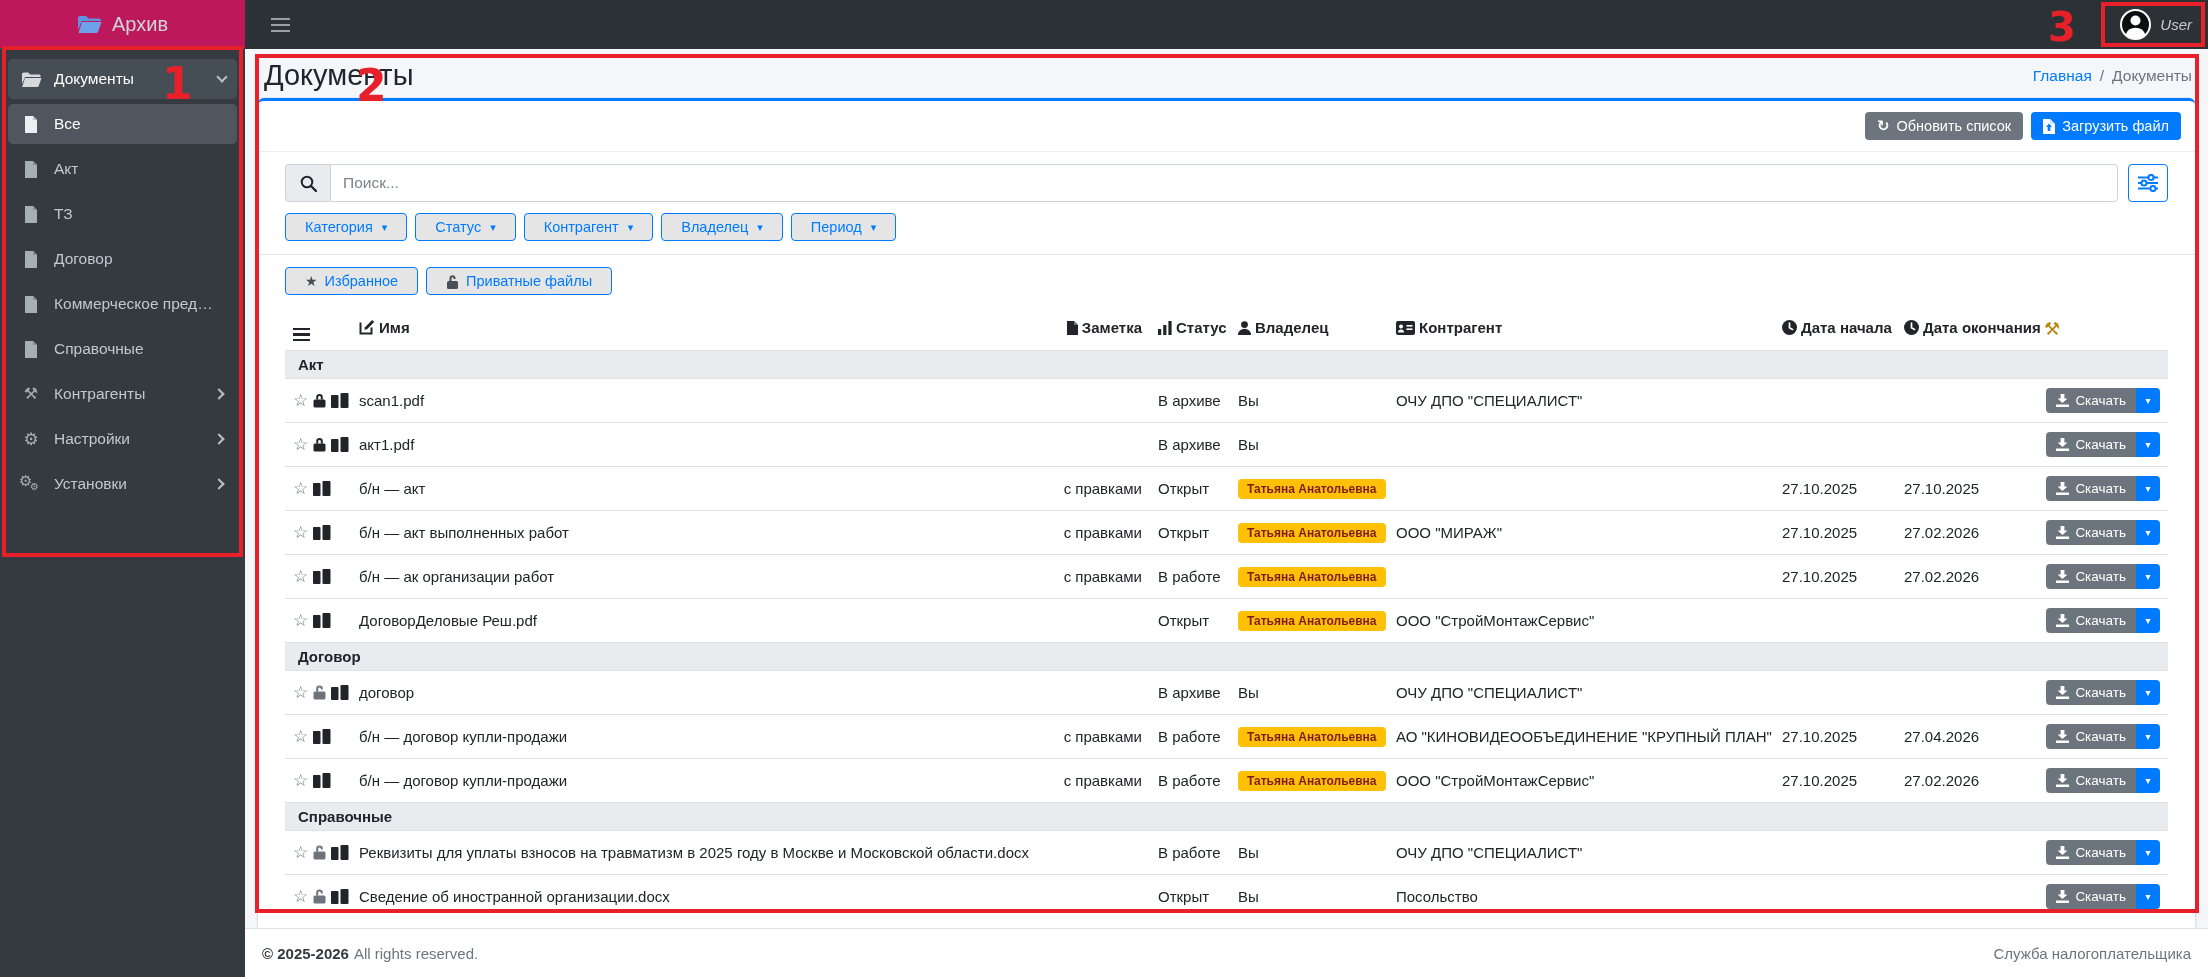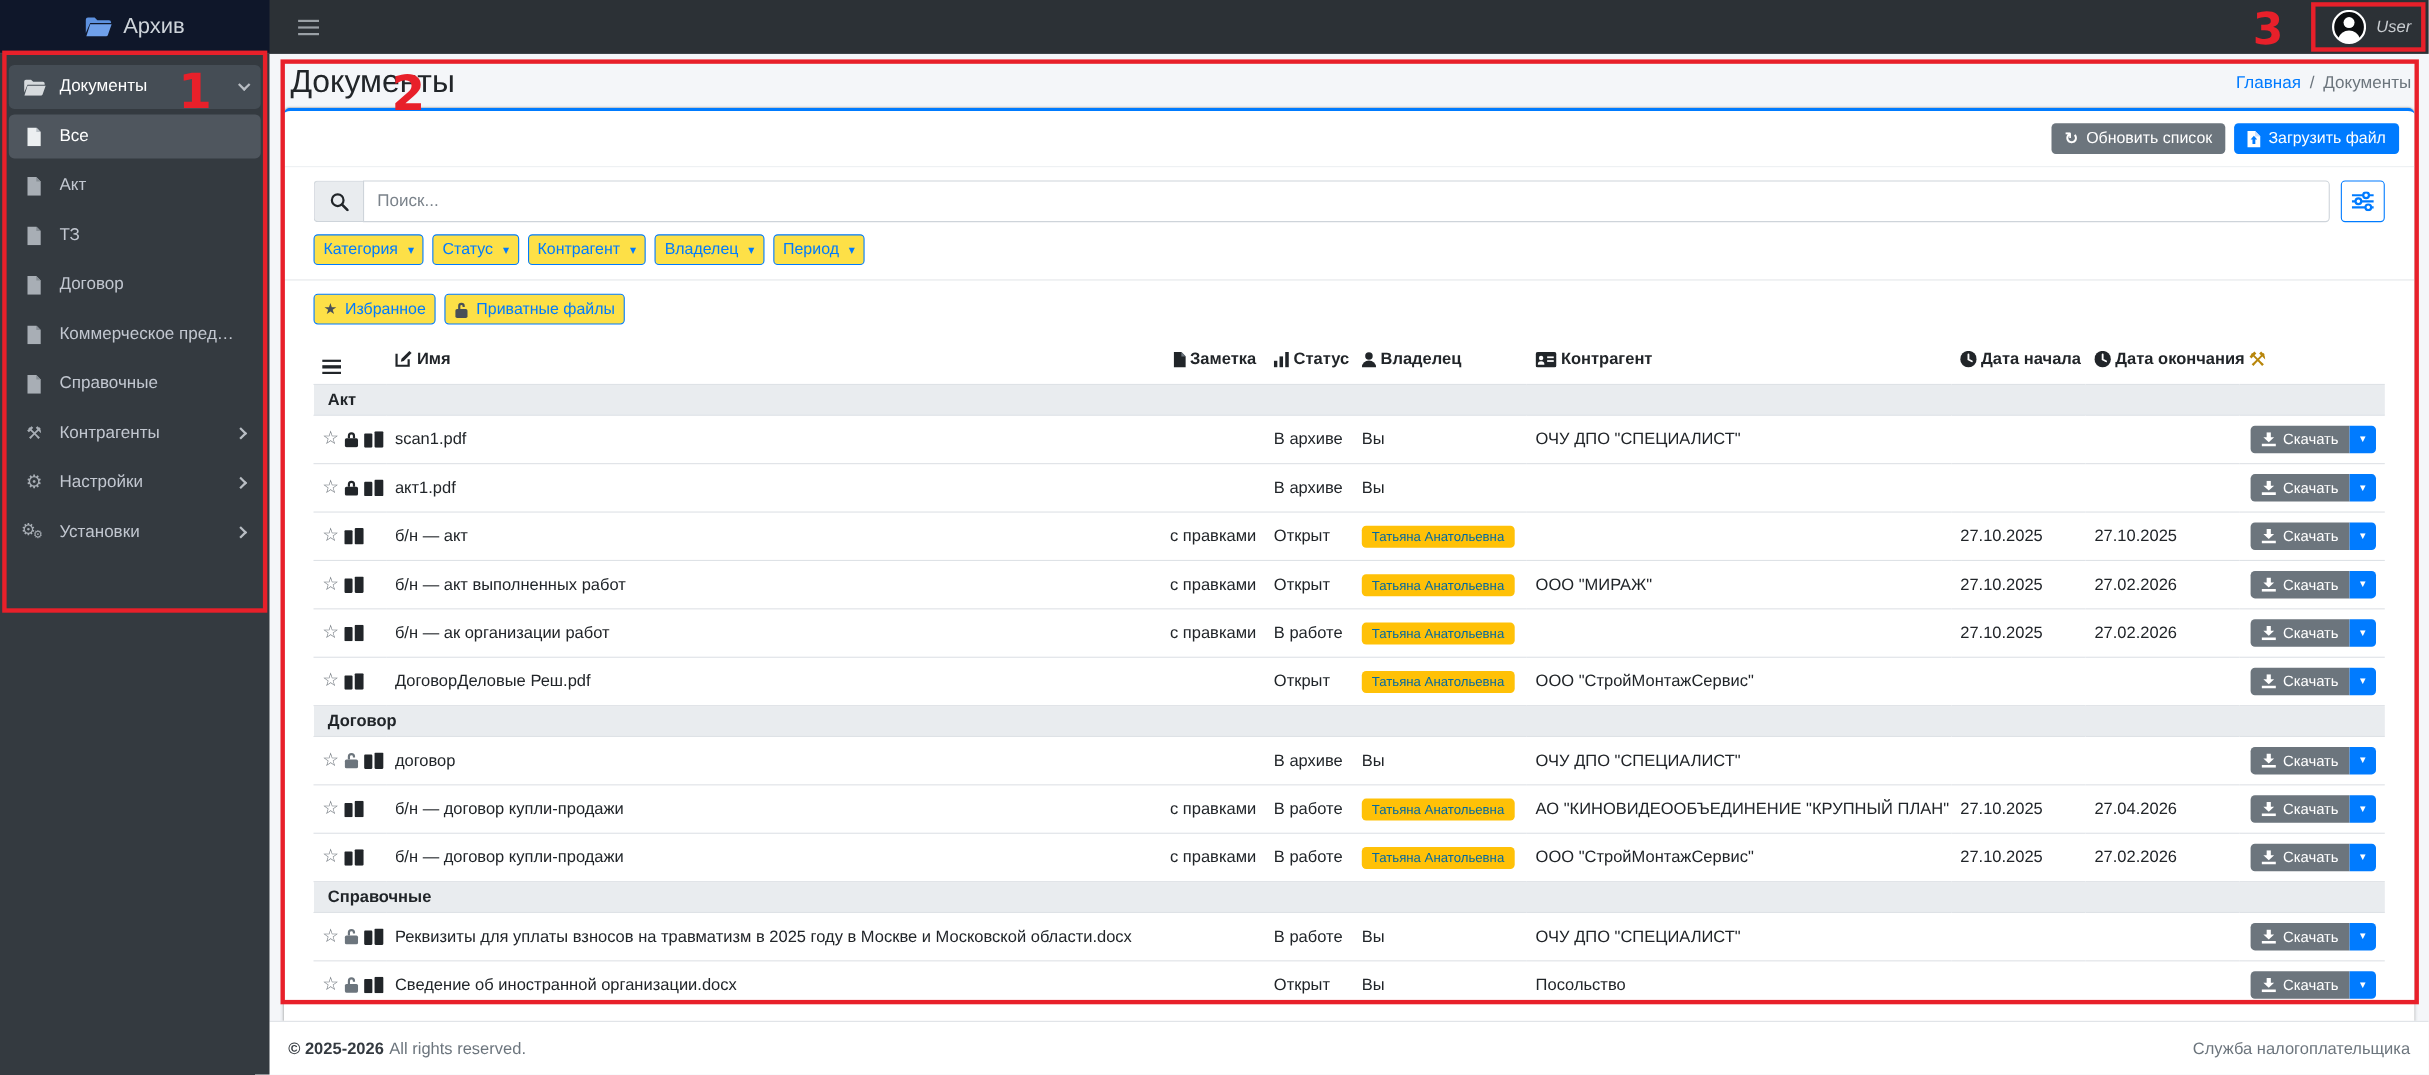--- a/index.html
+++ b/index.html
@@ -4,21 +4,21 @@
 <style>
   * { box-sizing: border-box; margin: 0; padding: 0; }
   html,body { width:2208px; height:977px; }
   body {
     font-family: "Liberation Sans", "DejaVu Sans", sans-serif;
     background:#f4f6f9; color:#212529; position:relative; overflow:hidden;
     font-size:15px;
   }
   
   .navbar { position:absolute; top:0; left:0; right:0; height:49px; background:#2c3136; display:flex; align-items:center; z-index:2; }
-  .brand { width:245px; height:49px; background:#0f172a; display:flex; align-items:center; justify-content:center; gap:10px; border-bottom:1px solid #42484f; }
+  .brand { width:245px; height:49px; background:#be185d; display:flex; align-items:center; justify-content:center; gap:10px; border-bottom:1px solid #42484f; }
   .brand-text { color:#ced4da; font-size:20px; }
   .nav-burger { margin-left:26px; display:flex; flex-direction:column; gap:4px; cursor:pointer; }
   .nav-burger i { display:block; width:19px; height:2px; background:#9aa0a6; }
   .nav-spacer { flex:1; }
   .user-btn { display:flex; align-items:center; gap:9px; margin-right:16px; cursor:pointer; }
   .user-label { color:#c8ccd0; font-size:15px;font-style:italic; }
   
   .sidebar { position:absolute; top:49px; left:0; bottom:0; width:245px; background:#343a40; padding:10px 8px; z-index:2; }
   .side-item { display:flex; align-items:center; gap:11px; height:40px; padding:0 11px; border-radius:5px; margin-bottom:5px; color:#c2c7d0; cursor:pointer; }
   .side-item .ico { width:24px; display:inline-flex; justify-content:center; align-items:center; flex:none; }
@@ -39,21 +39,21 @@
   .page-title { font-size:29px; font-weight:500; color:#212529; }
   .breadcrumb { font-size:15.5px; color:#6c757d; display:flex; gap:8px; align-items:center; }
   .breadcrumb a { color:#007bff; text-decoration:none; cursor:pointer; }
   
   .card { margin:0 13px; background:#fff; border-top:3px solid #007bff; border-radius:6px;
           box-shadow:0 0 1px rgba(0,0,0,.125), 0 1px 3px rgba(0,0,0,.2); }
   .card-header { display:flex; justify-content:flex-end; align-items:center; gap:8px; padding:11px 14px; border-bottom:1px solid #edf0f2; }
   .btn { display:inline-flex; align-items:center; gap:7px; border:none; border-radius:4px; font-size:14.5px; padding:6px 12px; cursor:pointer; font-family:inherit; }
   .btn-secondary { background:#6c757d; color:#fff; }
   .btn-primary { background:#007bff; color:#fff; }
-  .btn-outline { background:#fde047; border:1px solid #007bff; color:#007bff; padding:5px 8px;text-align:center; }
+  .btn-outline { background:#e5e5e5; border:1px solid #007bff; color:#007bff; padding:5px 19px;text-align:center; }
   .btn-outline .caret { font-size:11px; margin-left:2px; }
   .card-body { padding:12px 27px 34px 27px; }
   .search-row { display:flex; gap:10px; align-items:stretch; margin-bottom:11px; }
   .input-group { display:flex; flex:1; }
   .input-addon { width:45px; background:#e9ecef; border:1px solid #ced4da; border-right:none; border-radius:4px 0 0 4px; display:flex; align-items:center; justify-content:center; }
   .search-input { flex:1; border:1px solid #ced4da; border-radius:0 4px 4px 0; padding:0 12px; font-size:15.5px; font-family:inherit; color:#212529; height:38px; outline:none; }
   .search-input::placeholder { color:#7b838b; }
   .sliders-btn { width:40px; height:38px; border:1px solid #007bff; background:#fff; border-radius:4px; display:flex; align-items:center; justify-content:center; cursor:pointer; }
   .filter-row { display:flex; gap:8px; margin-bottom:13px; }
   .divider { border-top:1px solid #e4e7ea; margin:0 -27px; }
@@ -65,21 +65,21 @@
   col.c5{width:386px;} col.c6{width:122px;} col.c7{width:140px;} col.c8{width:132px;}
   thead th { text-align:left; font-weight:700; padding:9px 8px; white-space:nowrap; font-size:15px; }
   thead th .hdr { display:inline-flex; align-items:center; gap:4px; }
   th.t-right, td.t-right { text-align:right; }
   tbody td { padding:9px 8px; border-top:1px solid #dee2e6; vertical-align:middle; white-space:nowrap; overflow:hidden; }
   tr.group td { background:#e9ecef; font-weight:700; padding:5px 8px 5px 13px; color:#212529; }
   .row-icons { display:flex; align-items:center; gap:5px; padding-left:0; }
   .star-o { color:#6f767d; font-size:17px; line-height:1; cursor:pointer; }
   .tbl-burger { display:inline-flex; flex-direction:column; gap:3px; cursor:pointer; }
   .tbl-burger i { width:17px; height:2.5px; background:#212529; display:block; }
-  .badge-owner { display:inline-block; background:#ffc107; color:#0369a1; font-weight:400; font-size:12px; padding:4px 9px; border-radius:4px; line-height:1; }
+  .badge-owner { display:inline-block; background:#ffc107; color:#7f1d1d; font-weight:700; font-size:12px; padding:4px 9px; border-radius:4px; line-height:1; }
   .dl-group { display:inline-flex; float:right;text-align:right; }
   .dl-main { display:inline-flex; align-items:center; gap:6px; background:#6c757d; color:#fff; font-size:13.5px; padding:5px 10px; border-radius:4px 0 0 4px; cursor:pointer; }
   .dl-caret { width:24px; background:#007bff; color:#fff; border-radius:0 4px 4px 0; display:flex; align-items:center; justify-content:center; font-size:10px; cursor:pointer; }
   .hammers { color:#b8860b; font-size:18px; }
   
   .footer { position:absolute; left:245px; right:0; bottom:0; height:49px; background:#fff; border-top:1px solid #dee2e6; display:flex; align-items:center; justify-content:space-between; padding:10px 17px; font-size:15px; color:#6c757d; }
   .footer b { color:#343a40; margin-right:5px; }
   
   .ann-box { position:absolute; border:4px solid #e8202a; z-index:50; pointer-events:none; }
   .ann-label { position:absolute; color:#e8202a; font-weight:700; font-size:44px; line-height:1; z-index:51; pointer-events:none; font-family:"DejaVu Sans", sans-serif; }

